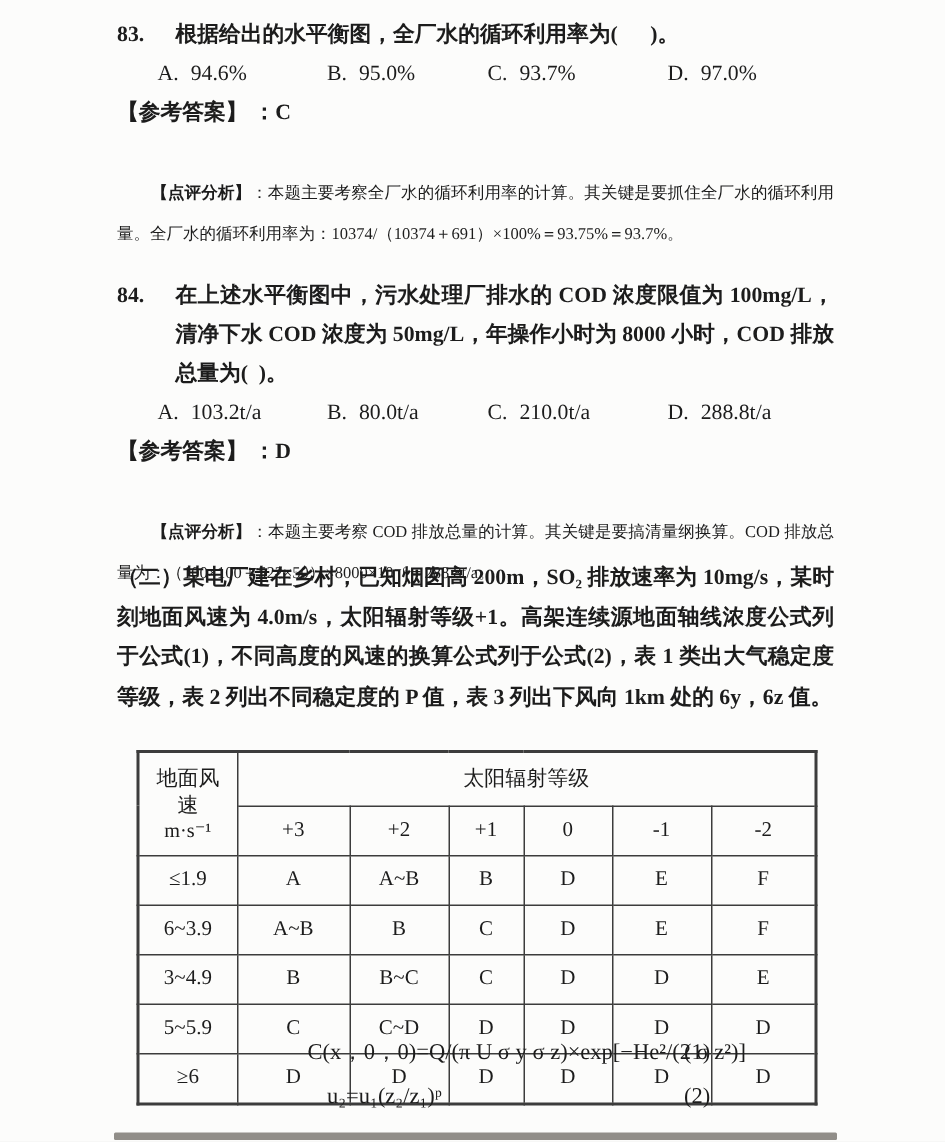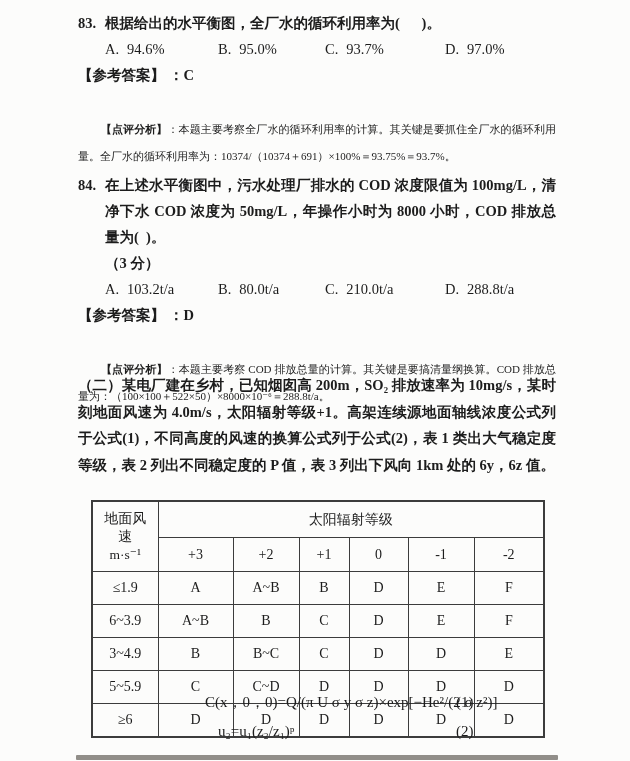--- a/index.html
+++ b/index.html
@@ -9,27 +9,27 @@
     width:630px;height:761px;
     background:#fcfcfb;
     font-family:"Liberation Serif","DejaVu Serif",serif;
     color:#1c1c1c;
     overflow:hidden;
     margin:0 auto;
   }
   .content{position:absolute;left:78px;top:0;width:478px;height:100%;}
   .block{position:absolute;left:0;width:478px;}
   #q83{top:10px;}
-  #q84{top:172px;}
+  #q84{top:184px;}
   #section2{top:372px;}
   #table-title{top:478px;}
   #table-wrap{top:500px;}
   #formulas{top:688px;}
 
-  .q-line{display:flex;line-height:26px;font-size:14.5px;font-weight:bold;}
+  .q-line{display:flex;line-height:26px;font-size:14.5px;font-weight:bold;gap:12px;}
   .q-num{flex:none;width:27px;}
   .q-text{flex:1;white-space:pre-wrap;text-align:justify;}
 
   .options{display:flex;padding-left:27px;line-height:26px;font-size:14.5px;}
   .opt{display:flex;flex:none;}
   .opt-a{width:113px;}
   .opt-b{width:107px;}
   .opt-c{width:120px;}
   .opt-label{margin-right:8px;}
 
@@ -112,21 +112,20 @@
       <p class="analysis">
         <span class="lbl">【点评分析】</span><span>：本题主要考察全厂水的循环利用率的计算。其关键是要抓住全厂水的循环利用量。全厂水的循环利用率为：10374/（10374＋691）×100%＝93.75%＝93.7%。</span>
       </p>
     </section>
 
     <section class="block" id="q84">
       <div class="q-line">
         <span class="q-num">84.</span>
         <span class="q-text">在上述水平衡图中，污水处理厂排水的 COD 浓度限值为 100mg/L，清净下水 COD 浓度为 50mg/L，年操作小时为 8000 小时，COD 排放总量为(  )。</span>
       </div>
-      <div class="points-line">（3 分）</div>
       <div class="options">
         <span class="opt opt-a">
           <span class="opt-label">A.</span>
           <span class="opt-value">103.2t/a</span>
         </span>
         <span class="opt opt-b">
           <span class="opt-label">B.</span>
           <span class="opt-value">80.0t/a</span>
         </span>
         <span class="opt opt-c">

